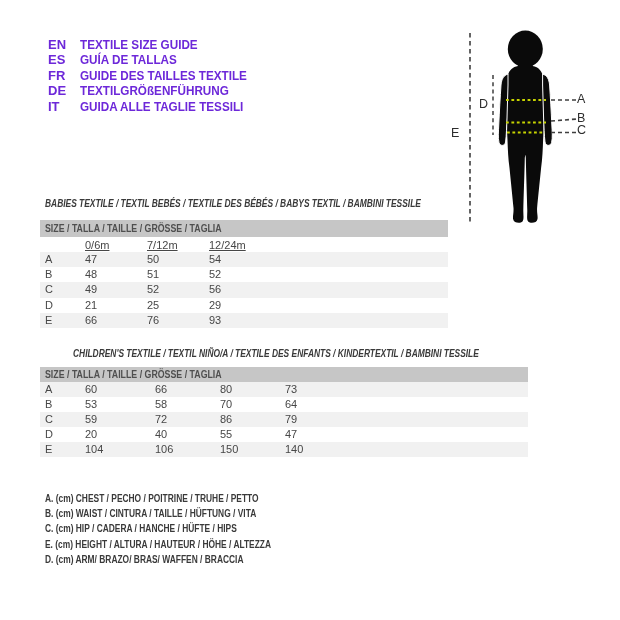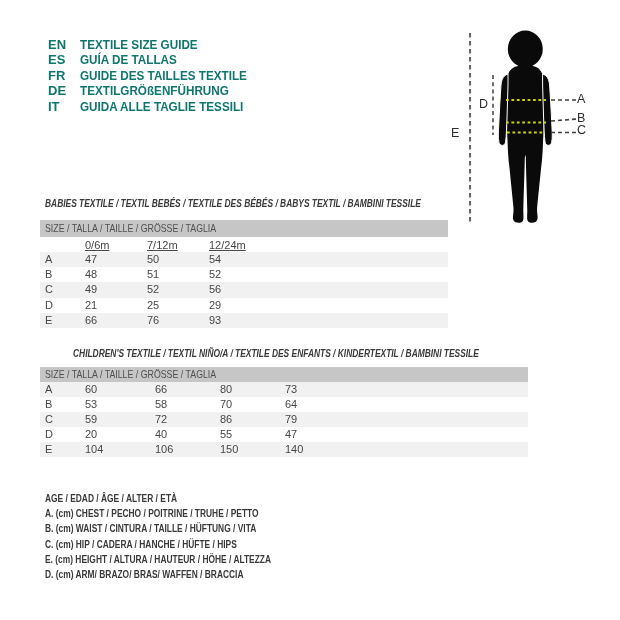--- a/index.html
+++ b/index.html
@@ -6,42 +6,42 @@
   html,body { margin:0; padding:0; }
   body {
     width:620px; height:620px; position:relative; background:#ffffff;
     font-family:"Liberation Sans", sans-serif; color:#3c3c3c; overflow:hidden;
   }
   .cond { display:inline-block; transform:scaleX(0.8); transform-origin:0 50%; white-space:nowrap; }
   .cond9 { display:inline-block; transform:scaleX(0.9); transform-origin:0 50%; white-space:nowrap; }
 
   
   .langs { position:absolute; left:48px; top:37px; }
-  .lang-row { display:flex; height:15.4px; line-height:15.4px; font-size:13px; font-weight:700; color:#0f766e; }
+  .lang-row { display:flex; height:15.4px; line-height:15.4px; font-size:13px; font-weight:700; color:#6d28d9; }
   .lang-code { width:32px; }
 
   
   .figure-svg { position:absolute; left:440px; top:25px; width:160px; height:205px; }
   .mlabel { position:absolute; font-size:12.5px; font-weight:400; color:#2d2d2d; line-height:13px; }
   .lblA { left:577px; top:93px; }
   .lblB { left:577px; top:112px; }
   .lblC { left:577px; top:124px; }
   .lblD { left:479px; top:98px; }
   .lblE { left:451px; top:127px; }
 
   
   .sec-title { position:absolute; left:45px; font-size:10.5px; font-weight:700; color:#3a3a3a; height:12px; line-height:12px;font-style:italic; }
   .btitle { top:197px; }
   .ctitle { top:347px;padding-left:28px; }
 
   
   .sizetable { position:absolute; left:40px; }
   .btable { top:220px; width:408px; }
   .ctable { top:367px; width:488px; }
-  .thead { background:#c6c6c6; padding-left:5px; font-size:11px; font-weight:400; color:#4f4f4f; }
+  .thead { background:#c6c6c6; padding-left:5px; font-size:11px; font-weight:700; color:#4f4f4f; }
   .btable .thead { height:17px; line-height:17px; }
   .ctable .thead { height:14.5px; line-height:14.5px; }
   .trow { display:grid; font-size:11px; font-weight:400; color:#474747; padding-left:5px; }
   .btable .trow { grid-template-columns:40px 62px 62px 1fr; height:15.2px; line-height:15.2px; }
   .ctable .trow { grid-template-columns:40px 70px 65px 65px 1fr; height:15px; line-height:15px; }
   .btable .tage { height:15px; line-height:16.5px;text-decoration:underline; }
   .ctable .tage { height:15.5px; line-height:15.5px; }
   .trow.alt { background:#f1f1f1; }
 
   
@@ -218,19 +218,18 @@
   <div class="trow alt">
     <span>E</span>
     <span>104</span>
     <span>106</span>
     <span>150</span>
     <span>140</span>
   </div>
 </div>
 
 <div class="legend">
-  <div class="legend-line"><span class="cond">AGE / EDAD / ÂGE / ALTER / ETÀ</span></div>
   <div class="legend-line"><span class="cond">A. (cm) CHEST / PECHO / POITRINE / TRUHE / PETTO</span></div>
   <div class="legend-line"><span class="cond">B. (cm) WAIST / CINTURA / TAILLE / HÜFTUNG / VITA</span></div>
   <div class="legend-line"><span class="cond">C. (cm) HIP / CADERA / HANCHE / HÜFTE / HIPS</span></div>
   <div class="legend-line"><span class="cond">E. (cm) HEIGHT / ALTURA / HAUTEUR / HÖHE / ALTEZZA</span></div>
   <div class="legend-line"><span class="cond">D. (cm) ARM/ BRAZO/ BRAS/ WAFFEN / BRACCIA</span></div>
 </div>
 
 </body></html>

